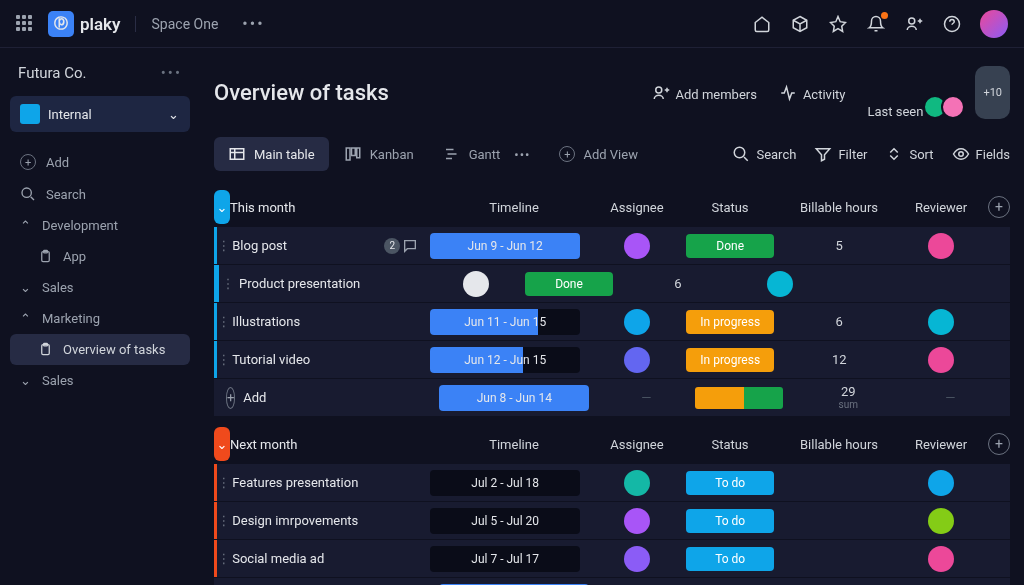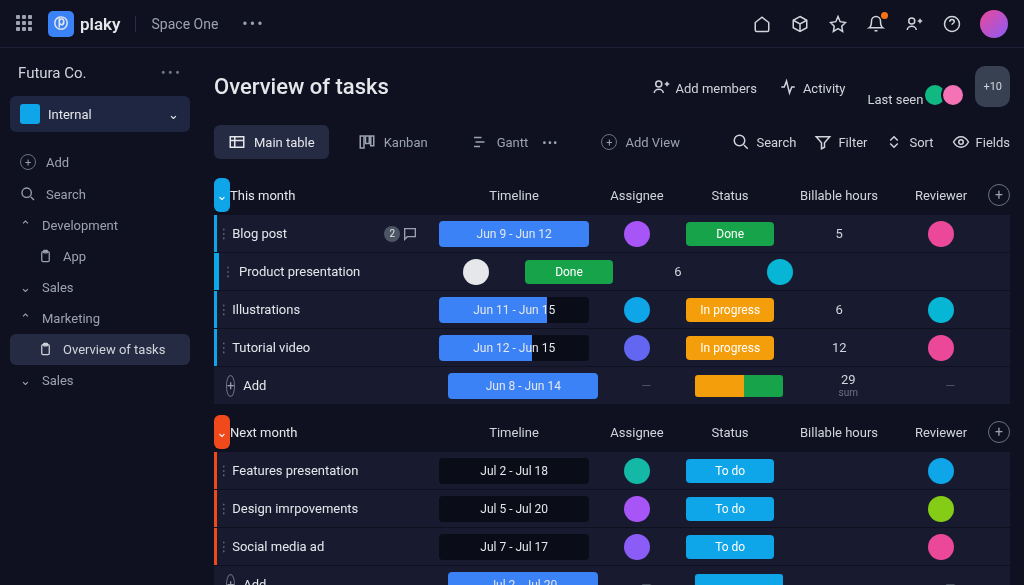--- a/index.html
+++ b/index.html
@@ -25,22 +25,22 @@
 .sb-item.active { background:#262b44; color:#d1d5db; }
 .sb-sub { padding-left:28px; }
 .chev { width:12px; display:inline-block; }
 .main { flex:1; padding:18px 14px 0 14px; overflow:hidden; }
 .header-row { display:flex; align-items:center; margin-bottom:18px; }
 .page-title { font-size:22px; font-weight:500; }
 .header-actions { margin-left:auto; display:flex; align-items:center; gap:22px; color:#d1d5db; }
 .header-actions .act { display:flex; align-items:flex-end; gap:6px; cursor:pointer; }
 .avatar-stack { display:flex; }
 .avatar-sm { width:24px; height:24px; border-radius:50%; margin-left:-6px; border:2px solid #0f1120; }
-.badge-count { background:#374151; color:#d1d5db; padding:14px 8px; border-radius:10px; font-size:11px; margin-left:4px; }
-.views-row { display:flex; align-items:center; gap:15px; margin-bottom:16px; }
+.badge-count { background:#374151; color:#d1d5db; padding:20px 8px; border-radius:10px; font-size:11px; margin-left:4px; }
+.views-row { display:flex; align-items:center; gap:1px; margin-bottom:16px; }
 .view-tab { display:flex; align-items:center; gap:8px; padding:8px 14px; color:#9ca3af; cursor:pointer; border-radius:6px; }
 .view-tab.active { background:#262b44; color:#e5e7eb; }
 .toolbar-right { margin-left:auto; display:flex; gap:18px; }
 .tool { display:flex; align-items:center; gap:6px; color:#d1d5db; cursor:pointer; }
 .group-hdr { display:flex; align-items:center; height:40px; }
 .g-toggle { width:34px; height:34px; border-radius:6px; display:flex; align-items:center; justify-content:center; color:#fff; cursor:pointer; }
 .g-blue { background:#0ea5e9; }
 .g-orange { background:#f04a1c; }
 .col-task { flex:0 0 200px; font-weight:400; }
 .col { text-align:center; color:#d1d5db; }
@@ -52,21 +52,21 @@
 .col-add { width:34px; display:flex; align-items:center; justify-content:center; }
 .add-circle { width:22px; height:22px; border:1.5px solid #6b7280; border-radius:50%; display:flex; align-items:center; justify-content:center; color:#9ca3af; cursor:pointer; font-size:14px; }
 .row { display:flex; align-items:center; height:37px; background:#181b30; margin-bottom:1px; }
 .row-bar { width:5px; height:100%; }
 .bar-blue { background:#0ea5e9; }
 .bar-orange { background:#f04a1c; }
 .row .drag { width:18px; text-align:center; color:#6b7280; cursor:grab; }
 .row .task { flex:0 0 200px; padding-left:2px; display:flex; align-items:center; gap:8px; }
 .comment-badge { display:flex; align-items:center; gap:2px; color:#9ca3af; margin-left:auto; margin-right:12px; }
 .comment-count { background:#4b5563; color:#e5e7eb; width:16px; height:16px; border-radius:50%; font-size:10px; display:flex; align-items:center; justify-content:center; }
-.timeline-cell { flex:0 0 168px; display:flex; align-items:center; justify-content:center; }
+.timeline-cell { flex:0 0 168px; display:flex; align-items:center; justify-content:flex-start; }
 .timeline-bar { background:#0a0c18; width:150px; height:26px; border-radius:4px; position:relative; overflow:hidden; display:flex; align-items:center; justify-content:center; font-size:12px; }
 .tl-fill { position:absolute; height:100%; background:#3b82f6; left:0; top:0; }
 .tl-text { position:relative; z-index:1; }
 .cell { display:flex; align-items:center; justify-content:center; }
 .cell-assignee { flex:0 0 78px; }
 .cell-status { flex:0 0 108px; }
 .cell-hours { flex:0 0 110px; color:#d1d5db; }
 .cell-reviewer { flex:0 0 94px; }
 .avatar { width:26px; height:26px; border-radius:50%; }
 .status-pill { padding:5px 0; width:88px; text-align:center; border-radius:4px; font-size:12px; color:#fff; }

